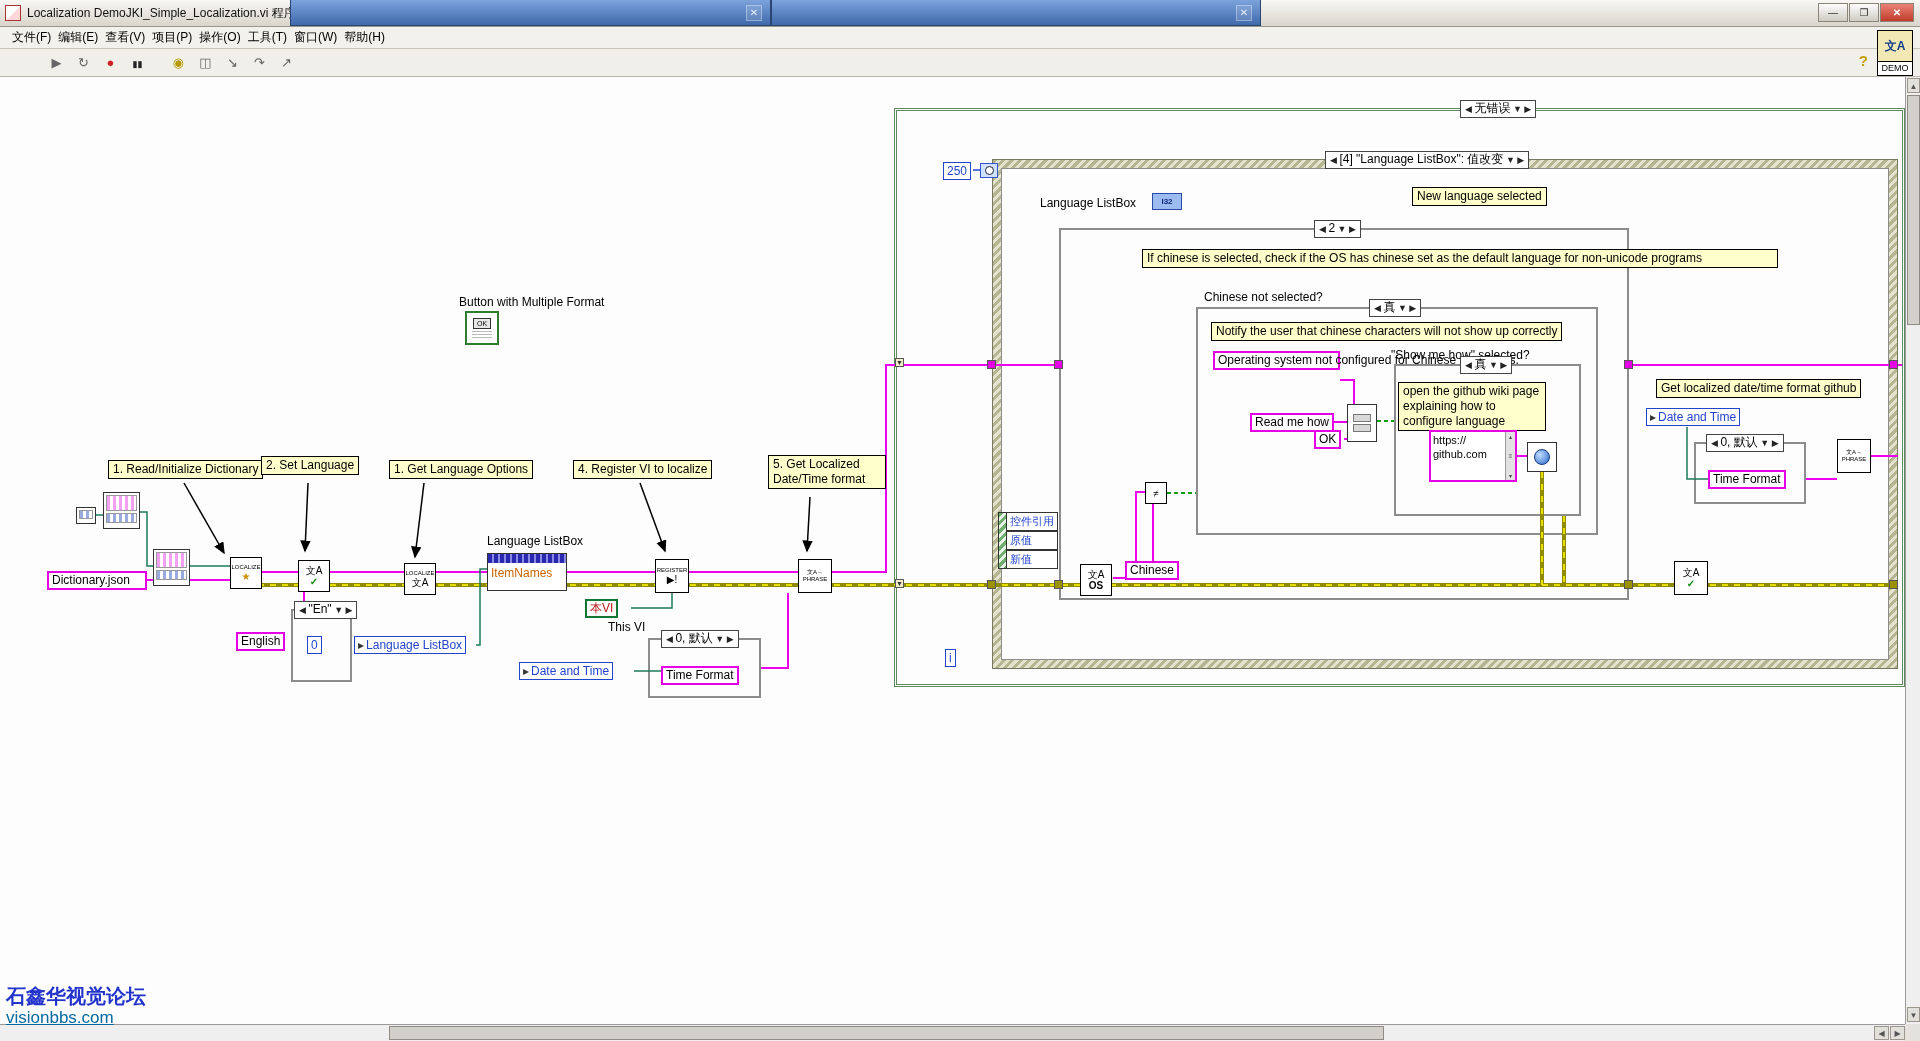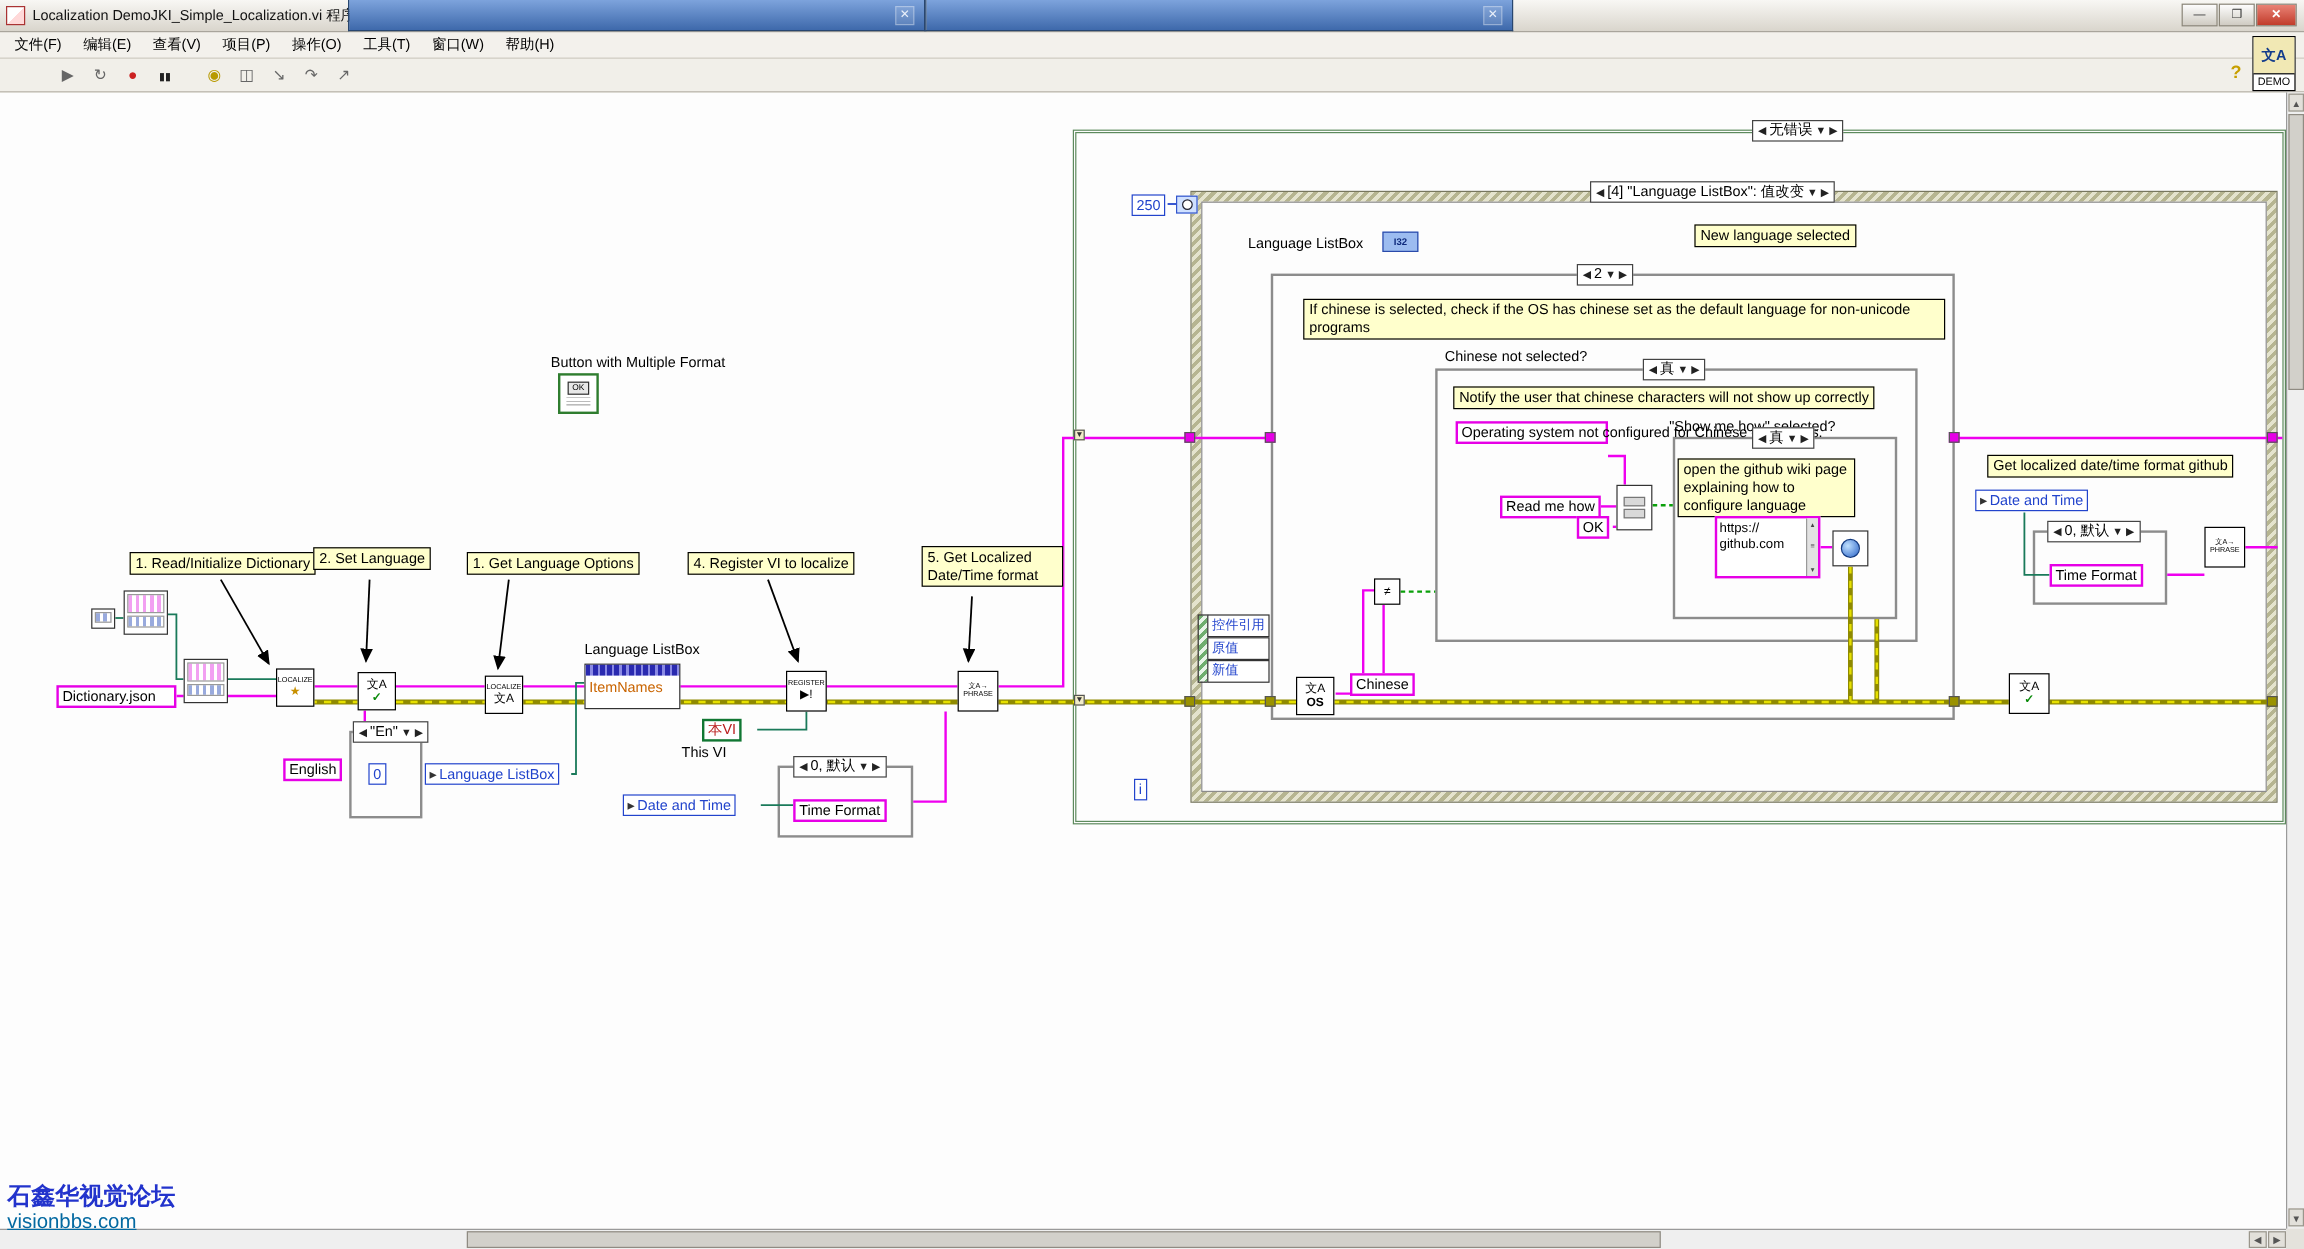--- a/index.html
+++ b/index.html
@@ -7,21 +7,21 @@
   body{position:relative;font-family:"Liberation Sans",sans-serif;background:#ece9e2;font-size:12px;color:#000}
   
   .titlebar{position:absolute;left:0;top:0;width:1920px;height:27px;background:linear-gradient(#f8f7f4,#d9d5cc);border-bottom:1px solid #9a968c;display:flex;align-items:center;z-index:5}
   .app-icon{width:16px;height:16px;margin:0 6px 0 5px;background:linear-gradient(135deg,#fff 50%,#ffd9d9 50%);border:1px solid #a33}
   .title-text{font-size:12px;color:#111;white-space:nowrap}
   .bgwin{position:absolute;top:0;height:26px;background:linear-gradient(#7da3dc,#3e69ab);border:1px solid #28466f;border-top:none;z-index:6;display:flex;align-items:center;justify-content:flex-end;color:#eaf0fa;font-size:11px}
   .bgwin .x{margin-right:8px;width:16px;text-align:center;background:rgba(255,255,255,.12);border:1px solid rgba(255,255,255,.35);font-size:10px;line-height:14px}
   .winbtns{position:absolute;right:6px;top:3px;display:flex;gap:1px;z-index:7}
   .winbtn{width:30px;height:19px;background:linear-gradient(#fdfdfd,#cfcbc2);border:1px solid #8a8578;font-size:10px;text-align:center;line-height:17px;color:#333}
   .winbtn.close{width:34px;background:linear-gradient(#e98376,#c13b2a);color:#fff;font-weight:bold}
-  .menubar{position:absolute;left:0;top:27px;width:1920px;height:22px;background:#f3f1ec;border-bottom:1px solid #c9c5bb;display:flex;align-items:center;gap:18px;padding-left:12px;z-index:5;font-size:12px}
+  .menubar{position:absolute;left:0;top:27px;width:1920px;height:22px;background:#f3f1ec;border-bottom:1px solid #c9c5bb;display:flex;align-items:center;gap:7px;padding-left:12px;z-index:5;font-size:12px}
   .toolbar{position:absolute;left:0;top:49px;width:1920px;height:28px;background:#f1efe9;border-bottom:1px solid #b9b5ab;display:flex;align-items:center;gap:6px;padding-left:46px;z-index:5}
   .tbtn{width:21px;height:21px;text-align:center;line-height:20px;font-size:13px;color:#666;border:1px solid transparent}
   .tbtn:nth-child(5){margin-left:14px}
   .g-run::before{content:"▶"} .g-cont::before{content:"↻"} 
   .g-abort::before{content:"●";color:#c22} .g-pause::before{content:"▮▮";font-size:9px;color:#222}
   .g-light::before{content:"◉";color:#b89a00} .g-retain::before{content:"◫"}
   .g-sin::before{content:"↘"} .g-sover::before{content:"↷"} .g-sout::before{content:"↗"}
   .help-q{position:absolute;right:52px;top:52px;font-size:15px;font-weight:bold;color:#c79f00;z-index:6}
   .vi-badge{position:absolute;right:7px;top:30px;width:36px;height:46px;border:1px solid #000;background:#fff;z-index:7;display:flex;flex-direction:column}
   .vi-badge .gl{flex:1;background:#f1e8b4;display:flex;align-items:center;justify-content:center;font-size:12px;font-weight:bold;color:#143c8c}
@@ -220,28 +220,28 @@
 <div class="selector" style="left:1706px;top:434px">0, 默认</div>
 <div class="selector" style="left:294px;top:601px">"En"</div>
 
 <div class="comment" style="left:108px;top:460px">1. Read/Initialize Dictionary</div>
 <div class="comment" style="left:261px;top:456px">2. Set Language</div>
 <div class="comment" style="left:389px;top:460px">1. Get Language Options</div>
 <div class="comment" style="left:573px;top:460px">4. Register VI to localize</div>
 <div class="comment wrap" style="left:768px;top:455px;width:118px">5. Get Localized Date/Time format</div>
 
 <div class="comment" style="left:1412px;top:187px">New language selected</div>
-<div class="comment wrap" style="left:1086px;top:249px;width:535px">If chinese is selected, check if the OS has chinese set as the default language for non-unicode programs</div>
+<div class="comment wrap" style="left:1142px;top:249px;width:636px">If chinese is selected, check if the OS has chinese set as the default language for non-unicode programs</div>
 <div class="comment" style="left:1211px;top:322px">Notify the user that chinese characters will not show up correctly</div>
 <div class="comment wrap" style="left:1398px;top:382px;width:148px">open the github wiki page explaining how to configure language</div>
 <div class="comment" style="left:1656px;top:379px">Get localized date/time format github</div>
 
 <div class="plain" style="left:459px;top:295px">Button with Multiple Format</div>
 <div class="plain" style="left:487px;top:534px">Language ListBox</div>
-<div class="plain" style="left:568px;top:620px">This VI</div>
+<div class="plain" style="left:608px;top:620px">This VI</div>
 <div class="plain" style="left:1040px;top:196px">Language ListBox</div>
 <div class="plain" style="left:1204px;top:290px">Chinese not selected?</div>
 <div class="plain" style="left:1391px;top:348px">"Show me how" selected?</div>
 
 <div class="pinkbox" style="left:47px;top:571px;width:100px">Dictionary.json</div>
 <div class="pinkbox" style="left:236px;top:632px">English</div>
 <div class="bluebox" style="left:307px;top:636px">0</div>
 <div class="bluebox" style="left:943px;top:162px">250</div>
 <div class="pinkbox" style="left:1125px;top:561px">Chinese</div>
 <div class="pinkbox" style="left:1250px;top:413px">Read me how</div>

